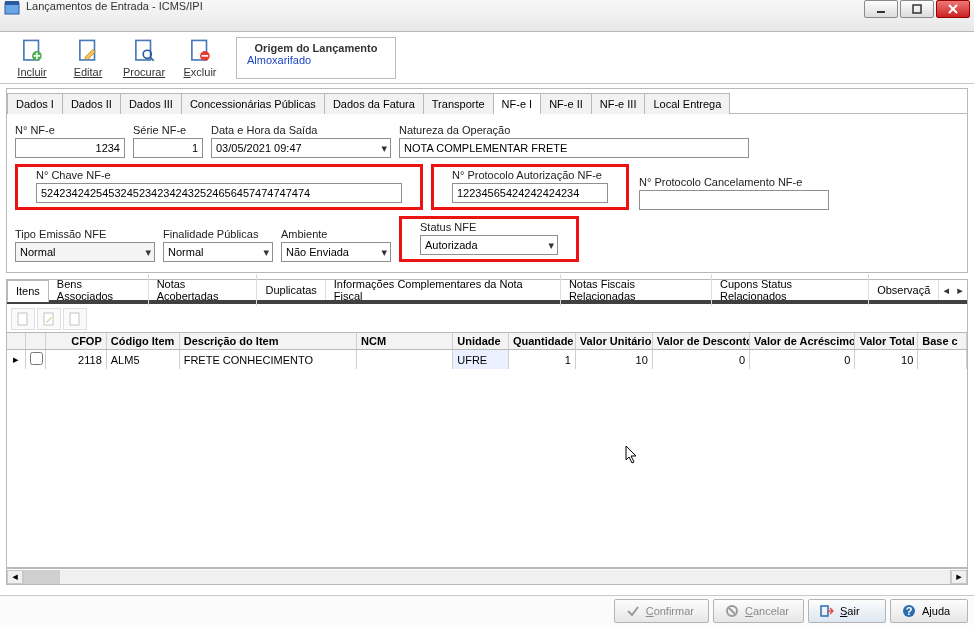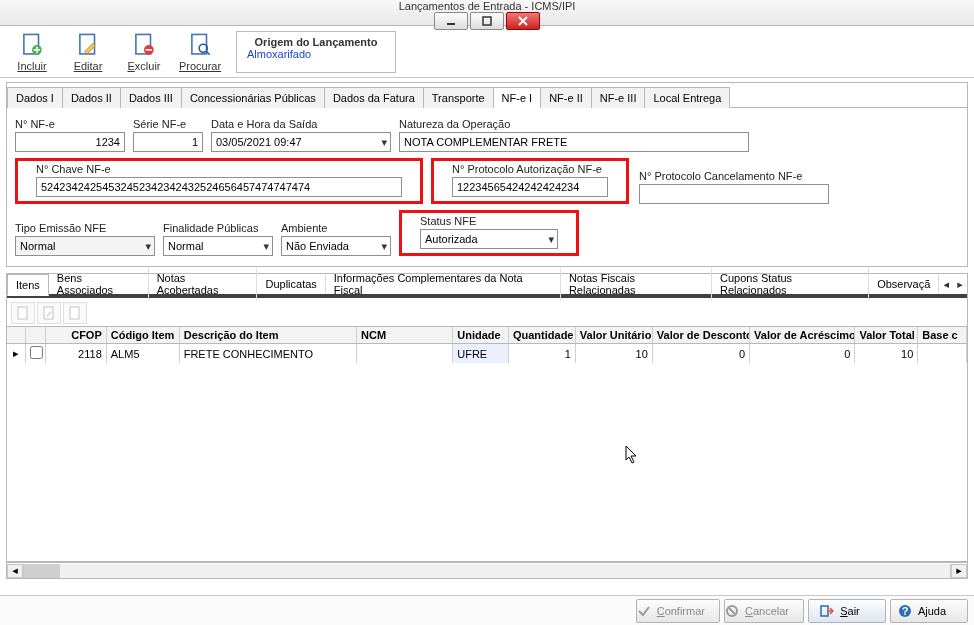--- a/index.html
+++ b/index.html
@@ -1,18 +1,18 @@
 <!DOCTYPE html>
 <html><head>
 <meta charset="utf-8">
 <style>
 * { box-sizing: border-box; margin: 0; padding: 0; font-family: "Segoe UI", Tahoma, sans-serif; font-size: 11px; }
 body { background: #fff; width: 974px; height: 625px; overflow: hidden; position: relative; }
 
-.titlebar { height: 26px; background: linear-gradient(#f8f8f8,#e8e8e8); border-bottom: 1px solid #b8b8b8; display:flex; align-items:center; padding: 0 4px; flex-direction: column; }
+.titlebar { height: 32px; background: linear-gradient(#f8f8f8,#e8e8e8); border-bottom: 1px solid #b8b8b8; display:flex; padding: 0 4px; }
 .titlebar .app-icon { width:16px; height:16px; margin-right:6px; }
 .titlebar .title { flex:1; color:#333; }
 .winbtns { display:flex; gap:2px; }
 .winbtn { width:34px; height:18px; border:1px solid #8a8a8a; display:flex; align-items:center; justify-content:center; background:linear-gradient(#fefefe,#dcdcdc); border-radius:2px; cursor:pointer;}
 .winbtn.close { background: linear-gradient(#e77,#c22); border-color:#900;}
 .winbtn svg { width:10px; height:10px; }
 
 .toolbar { height:52px; border-bottom:1px solid #c8c8c8; display:flex; align-items:center; padding: 2px 6px; gap:4px; }
 .tbtn { width:52px; height:48px; border:1px solid transparent; text-align:center; cursor:pointer; display:flex; flex-direction:column; align-items:center; justify-content:center; gap:2px; border-radius:2px;}
 .tbtn svg{ width:26px; height:26px;}
@@ -56,21 +56,21 @@
 .rowmark{ width:18px; text-align:center;}
 .chk{ width:18px; text-align:center;}
 tbody tr{ height:18px;}
 .sel-cell{ background:#eaf0ff;}
 .hscroll{ height:16px; border-top:1px solid #b8b8b8; display:flex; align-items:center;}
 .hscroll .track{ flex:1; background:#f0f0f0; height:14px; position:relative; border-left:1px solid #c8c8c8; border-right:1px solid #c8c8c8;}
 .hscroll .thumb{ position:absolute; left:0; width:36px; height:14px; background:#cfcfcf;}
 .hscroll .arrow{ width:16px; height:14px; display:flex; align-items:center; justify-content:center; background:#f0f0f0; border:1px solid #c8c8c8; cursor:pointer;}
 
 .footer{ position:absolute; left:0; right:0; bottom:0; height:30px; border-top:1px solid #c8c8c8; display:flex; align-items:center; justify-content:flex-end; gap:4px; padding:0 6px; background:#fbfbfb;}
-.footer .fbtn{ height:24px; padding:0 14px 0 0; border:1px solid #b4b4b4; background:linear-gradient(#fdfdfd,#e6e6e6); display:flex; align-items:center; gap:6px; cursor:pointer; border-radius:2px;justify-content:center;}
+.footer .fbtn{ height:24px; padding:0 14px 0 11px; border:1px solid #b4b4b4; background:linear-gradient(#fdfdfd,#e6e6e6); display:flex; align-items:center; gap:6px; cursor:pointer; border-radius:2px;}
 .footer .fbtn.disabled{ color:#8a8a8a; cursor:default;}
 .footer .fbtn.primary{ background:linear-gradient(#fdfdfd,#dde6f2);}
 .footer .fbtn u{ text-decoration:underline;}
 .footer .fbtn svg{ width:14px; height:14px;}
 
 .cursor-pointer{ width:14px; height:20px; position:absolute; left:625px; top:445px; pointer-events:none;}
 </style>
 </head>
 <body>
 
@@ -113,32 +113,32 @@
   <div class="tbtn">
     <svg viewBox="0 0 32 32">
         <rect x="6" y="3" width="18" height="24" fill="#fff" stroke="#4678b8" stroke-width="2"></rect>
         <path d="M12 24 L22 14 L25 17 L15 27 Z" fill="#f5c451" stroke="#b8841f"></path>
       </svg>
     <span><u>Editar</u></span>
   </div>
   <div class="tbtn">
     <svg viewBox="0 0 32 32">
         <rect x="6" y="3" width="18" height="24" fill="#fff" stroke="#4678b8" stroke-width="2"></rect>
-        <circle cx="22" cy="22" r="6" fill="#e53935"></circle>
-        <line x1="18" y1="22" x2="26" y2="22" stroke="#fff" stroke-width="2"></line>
-      </svg>
-    <span><u>E</u><span>xcluir</span></span>
+        <circle cx="20" cy="20" r="5" fill="none" stroke="#2a5aa0" stroke-width="2"></circle>
+        <line x1="24" y1="24" x2="28" y2="28" stroke="#2a5aa0" stroke-width="2"></line>
+      </svg>
+    <span><u>Procurar</u></span>
   </div>
   <div class="tbtn">
     <svg viewBox="0 0 32 32">
         <rect x="6" y="3" width="18" height="24" fill="#fff" stroke="#4678b8" stroke-width="2"></rect>
-        <circle cx="20" cy="20" r="5" fill="none" stroke="#2a5aa0" stroke-width="2"></circle>
-        <line x1="24" y1="24" x2="28" y2="28" stroke="#2a5aa0" stroke-width="2"></line>
-      </svg>
-    <span><u>Procurar</u></span>
+        <circle cx="22" cy="22" r="6" fill="#e53935"></circle>
+        <line x1="18" y1="22" x2="26" y2="22" stroke="#fff" stroke-width="2"></line>
+      </svg>
+    <span><u>E</u><span>xcluir</span></span>
   </div>
   <div class="origin-box">
     <div class="lbl">Origem do Lançamento</div>
     <div class="val">Almoxarifado</div>
   </div>
 </div>
 
 <div class="outer-tabs" id="outer-tabs">
     <div class="tab">Dados I</div>
     <div class="tab">Dados II</div>

